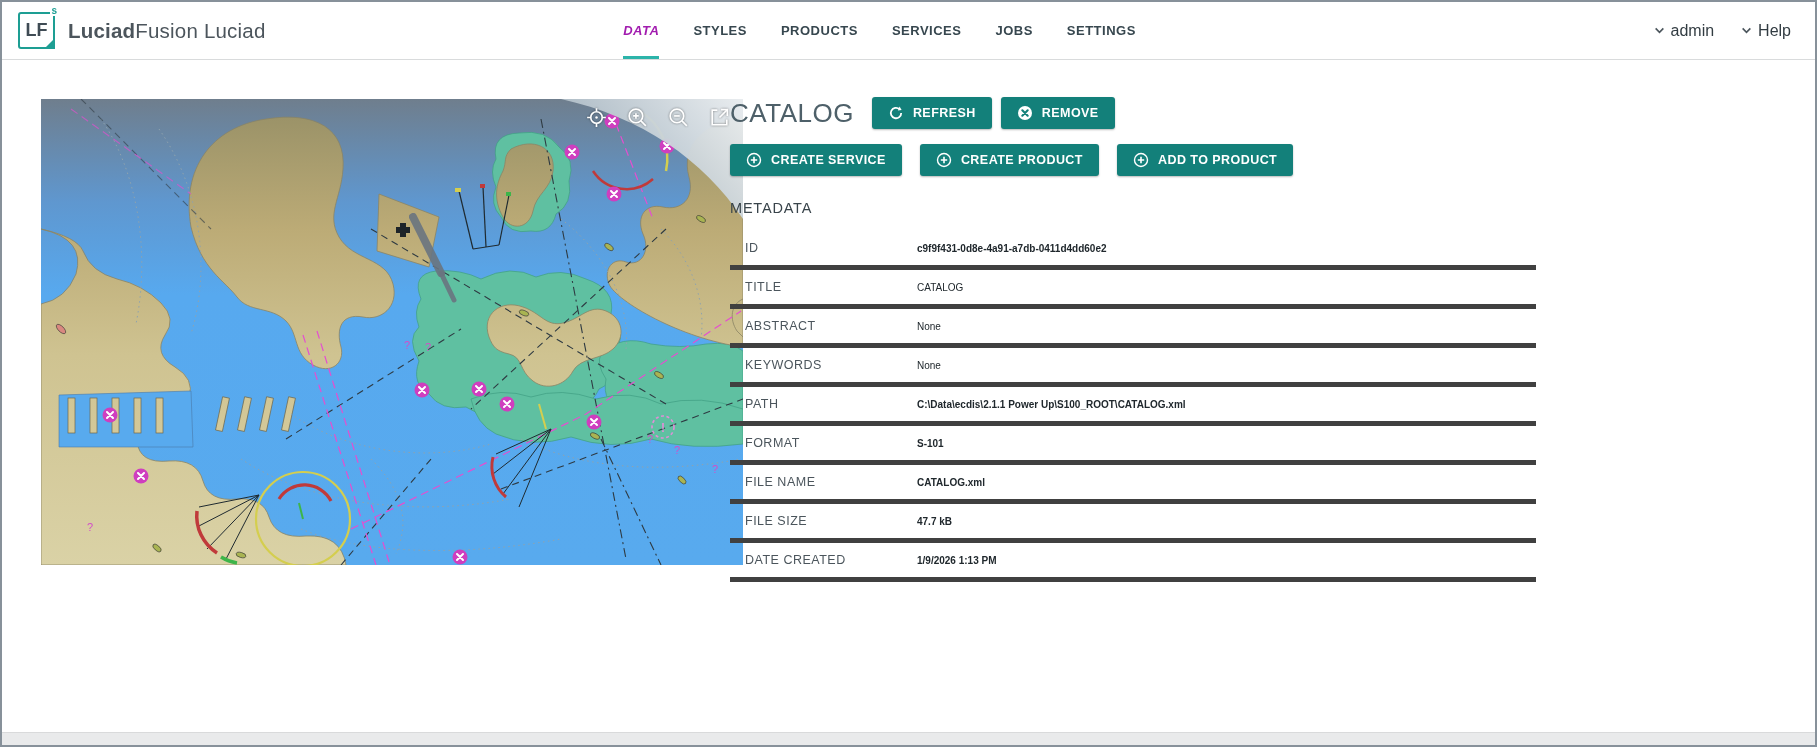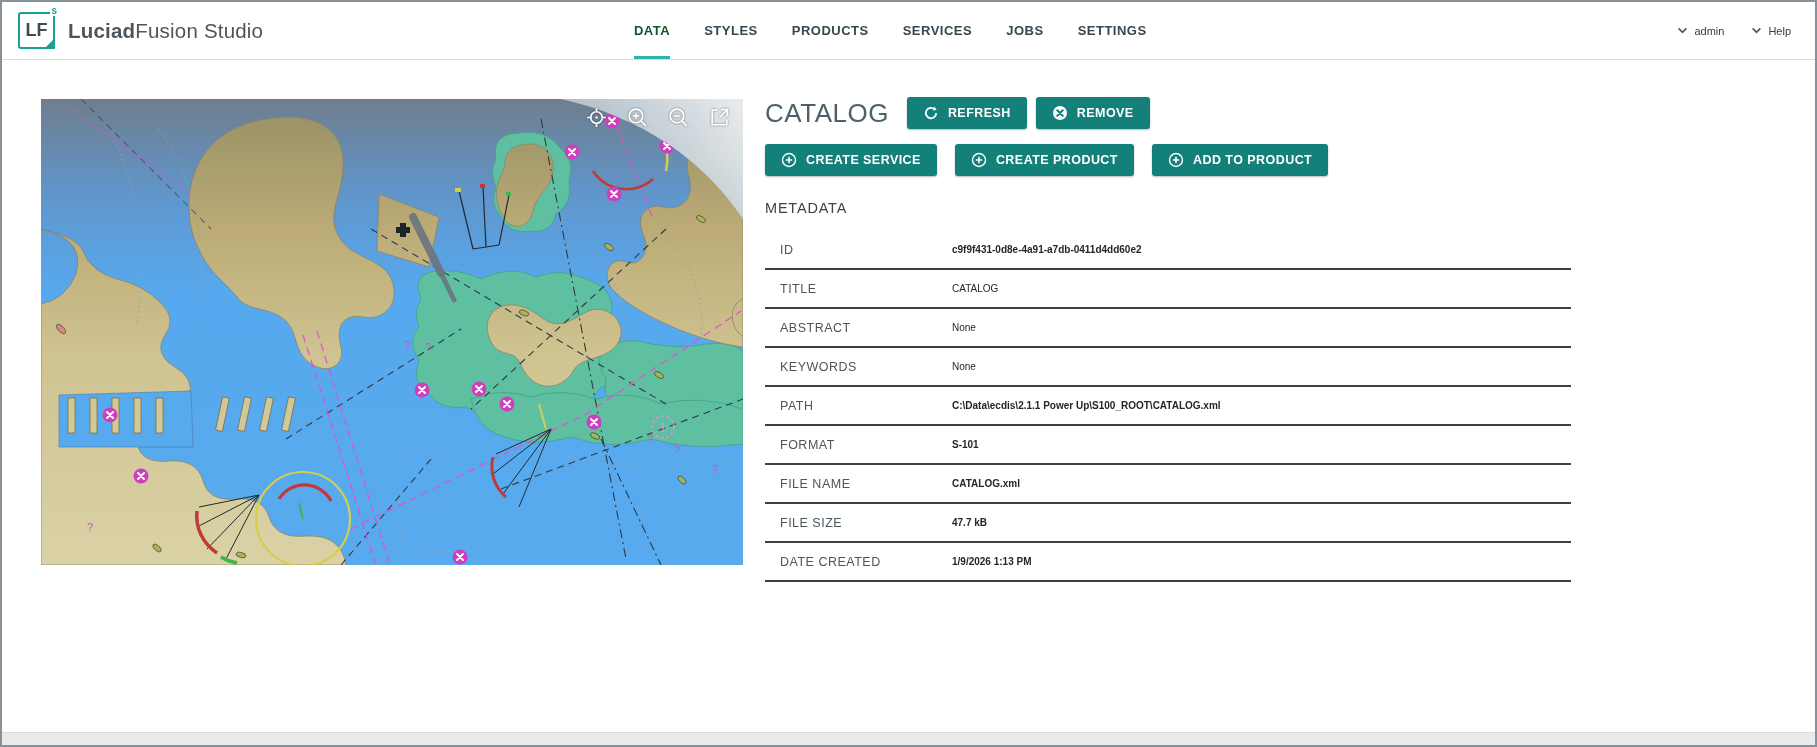--- a/index.html
+++ b/index.html
@@ -32,76 +32,76 @@
   }
   .brand { font-size:20.5px; color:#4c555c; letter-spacing:0.2px; white-space:nowrap; }
   .brand b { font-weight:700; }
   .nav { display:flex; align-items:stretch; gap:34px; margin-left:auto; margin-right:auto;
          padding-right:160px; }
   .nav-item {
     display:flex; align-items:center; font-size:13px; font-weight:600;
     letter-spacing:0.5px; color:#37474f; cursor:pointer; border-bottom:3px solid transparent;
     padding-top:3px;
   }
-  .nav-item.active { color:#14532d; border-bottom-color:#2cb4aa; }
+  .nav-item.active { color:#a21caf; border-bottom-color:#2cb4aa;font-style:italic; }
   .user-menu { display:flex; align-items:center; gap:27px; }
-  .menu-entry { display:flex; align-items:center; gap:6px; font-size:11px; color:#323c42; cursor:pointer; }
+  .menu-entry { display:flex; align-items:center; gap:6px; font-size:16px; color:#323c42; cursor:pointer; }
   
   .map-panel {
     position:absolute; left:39px; top:97px; width:702px; height:466px;
     overflow:hidden; cursor:grab;
   }
   .map-panel svg.chart { position:absolute; inset:0; }
   .map-controls {
     position:absolute; top:6px; right:11px; display:flex; gap:16px; z-index:5;
   }
   .map-controls .mc {
     width:25px; height:25px; cursor:pointer;
     filter:drop-shadow(0 0 1px rgba(0,0,0,0.45));
   }
   
-  .detail { position:absolute; left:763px; top:95px; right:24px; }
+  .detail { position:absolute; left:728px; top:95px; right:24px; }
   .title-row { display:flex; align-items:center; }
   .page-title { font-size:26px; font-weight:300; color:#4e6069; letter-spacing:0.5px; margin-right:18px; }
   .btn {
     background:#13807a; color:#fff; border:none; border-radius:3px;
     font-family:"Liberation Sans", sans-serif;
     font-weight:700; font-size:12.5px; letter-spacing:0.45px;
     height:32px; padding:8px 16px; display:inline-flex; align-items:center; gap:9px;
     cursor:pointer; box-shadow:0 1px 2px rgba(0,0,0,0.28); white-space:nowrap;
   }
   .btn + .btn { margin-left:9px; }
   .btn svg { flex:0 0 auto; }
   .row2 { margin-top:15px; display:flex; }
   .row2 .btn + .btn { margin-left:18px; }
   .meta-heading { margin-top:24px; font-size:14.5px; color:#39444b; letter-spacing:0.8px; }
   .dl-row { margin-top:13px; display:flex; }
   .meta-table { margin-top:15px; width:806px; }
-  .mrow { display:flex; align-items:center; height:39px; border-bottom:2px solid #404040; padding-left:15px; }
+  .mrow { display:flex; align-items:center; height:39px; border-bottom:5px solid #404040; padding-left:15px; }
   .mlabel { width:172px; flex:0 0 172px; font-size:12.5px; color:#4b555c; letter-spacing:0.5px; }
   .mvalue { font-size:10px; color:#20282d; }
   .mvalue.bold { font-weight:700; }
   
   .footer-strip {
     position:absolute; left:0; right:0; bottom:0; height:13px;
     background:#e9eaeb; border-top:1px solid #d9dadb;
   }
 </style>
 </head>
 <body>
 
 <div class="frame">
 
   <div class="header">
     <div class="logo-wrap">
       <div class="logo-box">
         <span>LF</span>
         <span class="logo-sup">s</span>
       </div>
-      <div class="brand"><b>Luciad</b><span>Fusion Studio</span></div>
+      <div class="brand"><b>Luciad</b><span>Fusion Luciad</span></div>
     </div>
 
     <nav class="nav">
       <div class="nav-item active">DATA</div>
       <div class="nav-item">STYLES</div>
       <div class="nav-item">PRODUCTS</div>
       <div class="nav-item">SERVICES</div>
       <div class="nav-item">JOBS</div>
       <div class="nav-item">SETTINGS</div>
     </nav>

